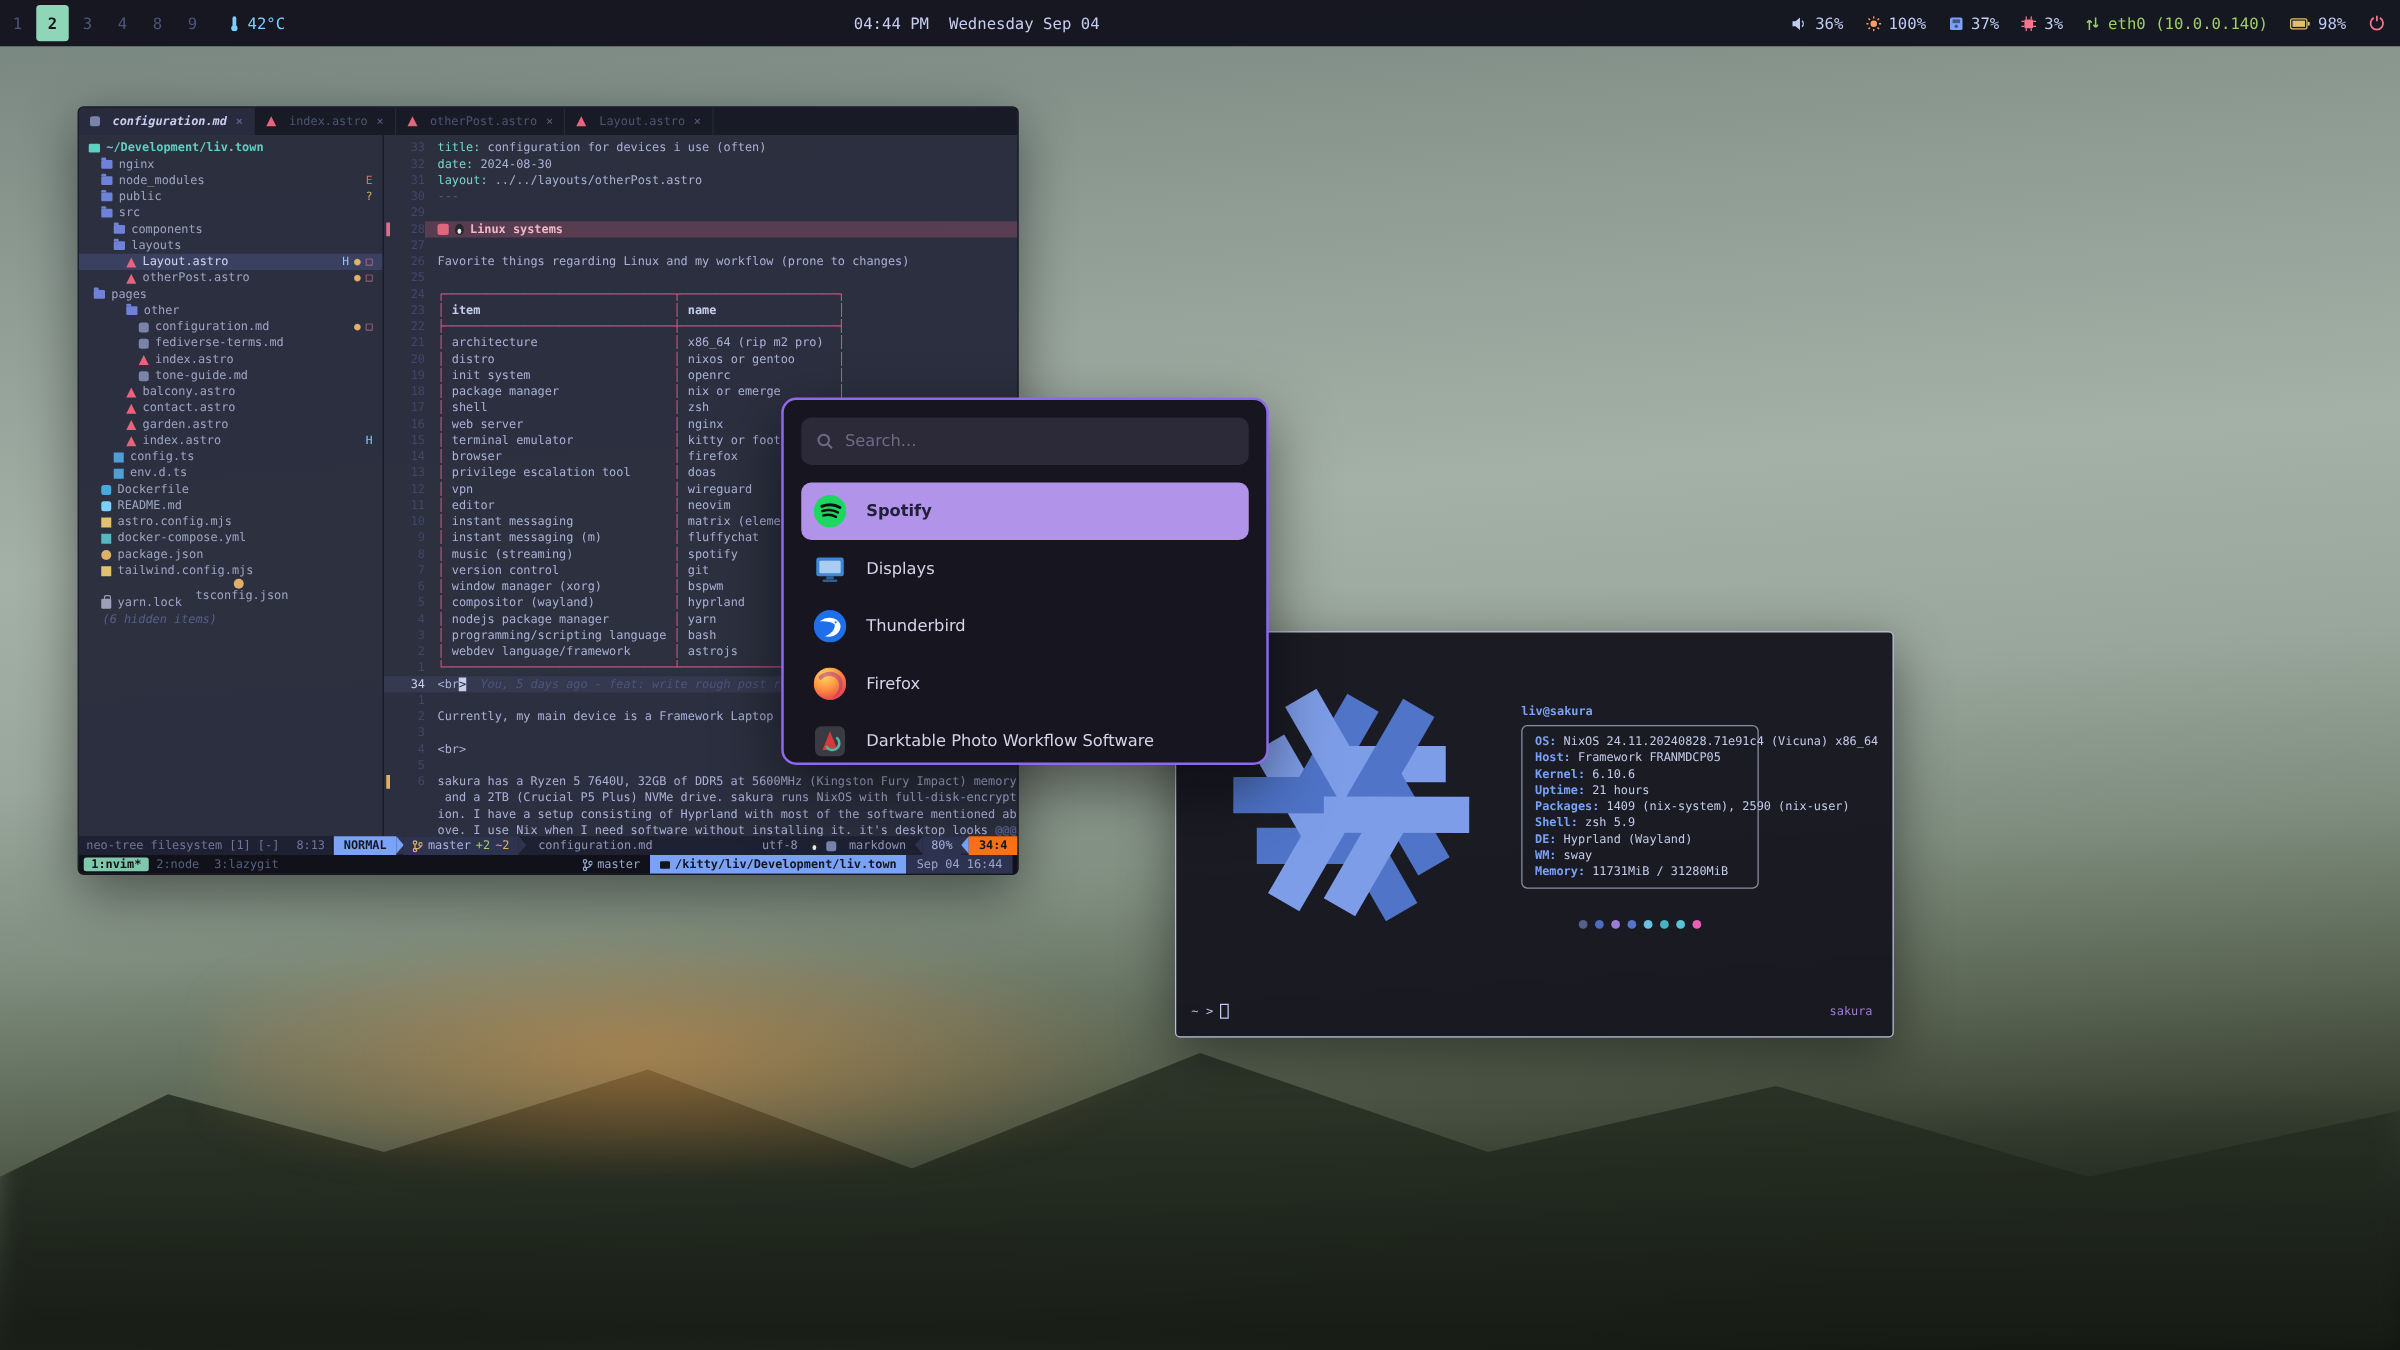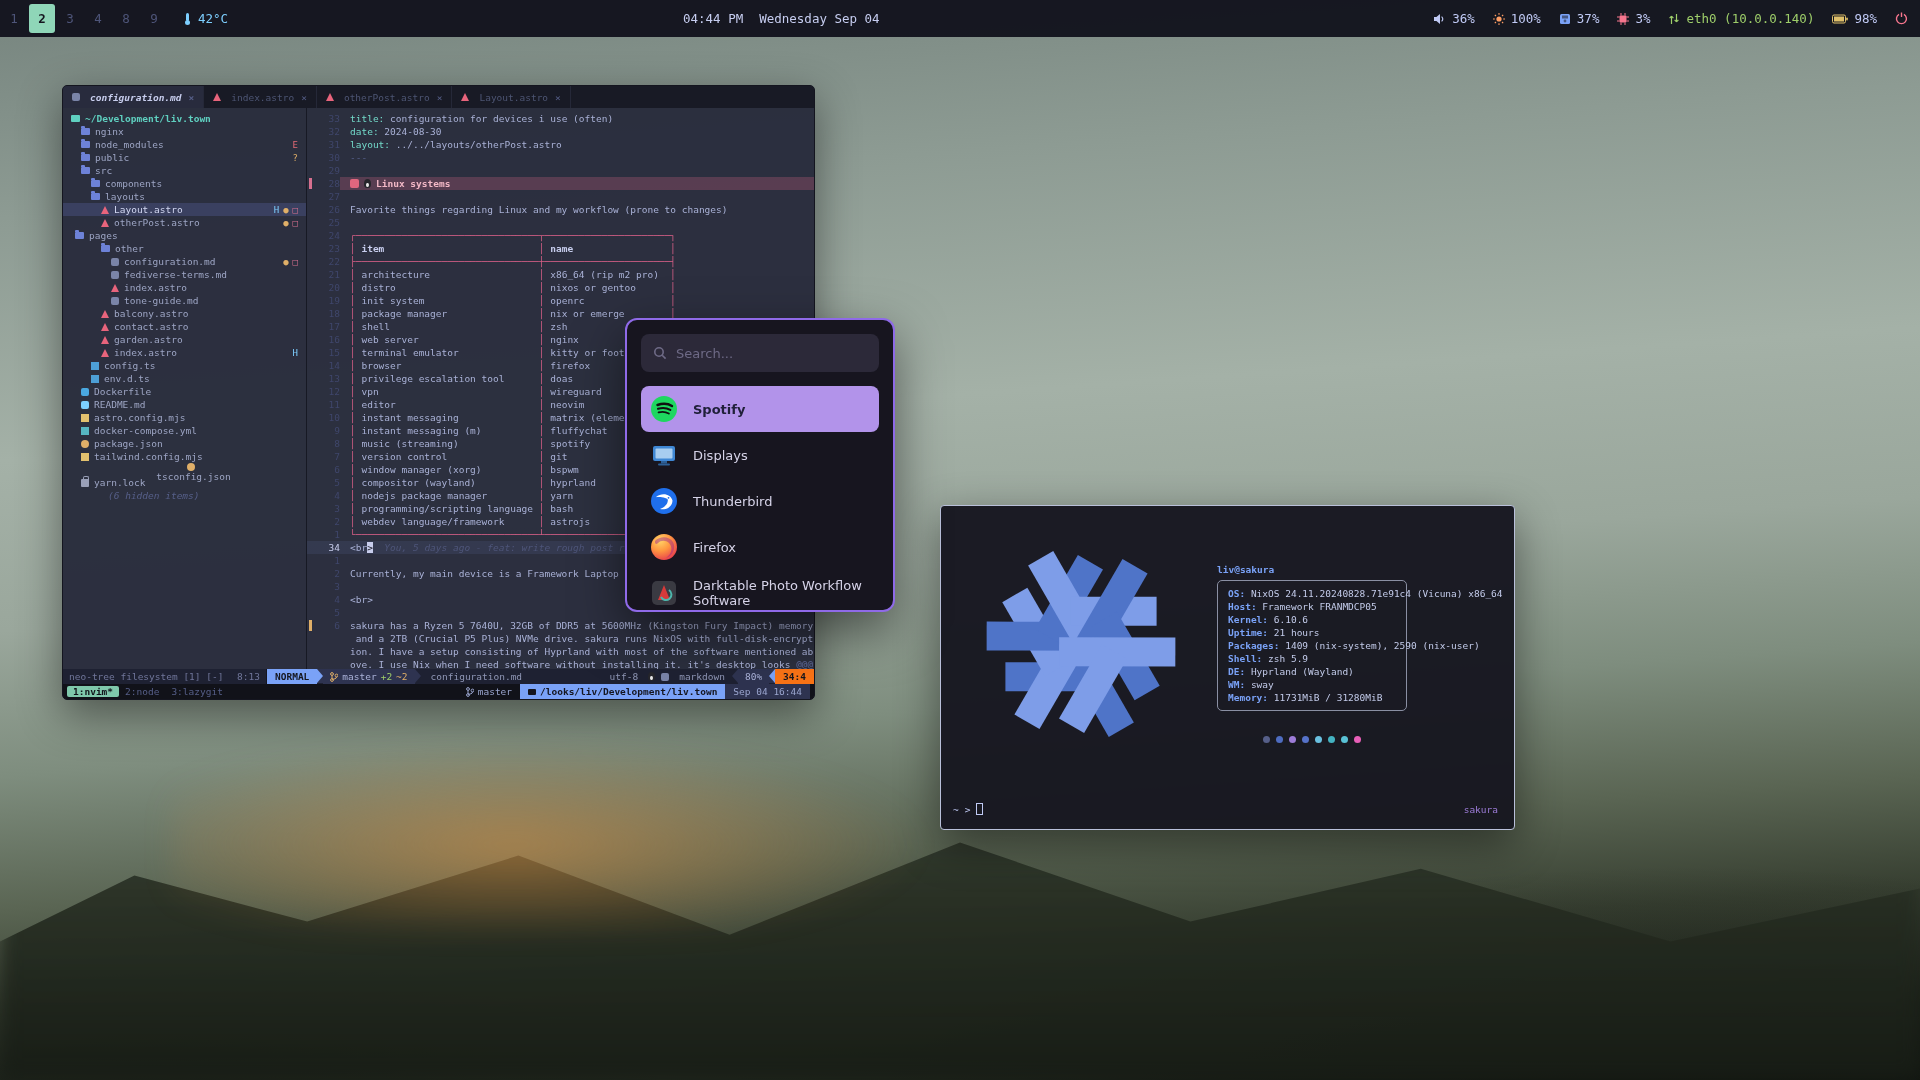--- a/index.html
+++ b/index.html
@@ -117,21 +117,21 @@
   .twin{padding:0 6px;display:flex;align-items:center}
   .twin.active{background:#7fc8ab;color:#111219;border-radius:2px;font-weight:bold}
   .tmux-right{margin-left:auto;display:flex;align-items:center;gap:0;height:100%}
   .tseg{display:flex;align-items:center;gap:4px;padding:0 8px;height:100%}
   .tseg-branch{color:#9aa5ce}
   .tseg-path{background:#7aa2f7;color:#14151f;font-weight:bold}
   .tseg-date{background:#2e3350;color:#9aa5ce}
   .mini-folder{display:inline-block;width:8px;height:6px;background:#14151f;border-radius:1px}
 
   
-  .launcher{position:absolute;left:625px;top:318px;width:270px;height:294px;z-index:30;
+  .launcher{position:absolute;left:625px;top:318px;width:390px;height:294px;z-index:30;
     background:#17151f;border:2px solid #8f6ae8;border-radius:12px;padding:14px;overflow:hidden;
     font-family:"DejaVu Sans",sans-serif;box-shadow:0 18px 50px rgba(0,0,0,.5)}
   .search{height:38px;background:#2c2939;border-radius:8px;display:flex;align-items:center;
     padding:0 12px;gap:9px;color:#6e6a86;font-size:13px}
   .llist{margin-top:14px}
   .litem{height:46px;display:flex;align-items:center;gap:16px;padding:0 10px;color:#d6d3e8;font-size:13px}
   .litem.selected{background:#b293ea;border-radius:8px;color:#20203a;font-weight:bold}
   .appicon{width:26px;height:26px;flex:none}
 
   
@@ -304,21 +304,21 @@
           <div class="trow" style="padding-left: 28px;"><span class="fi fi-ts"></span><span class="tlabel">config.ts</span></div>
           <div class="trow" style="padding-left: 28px;"><span class="fi fi-ts"></span><span class="tlabel">env.d.ts</span></div>
           <div class="trow" style="padding-left: 18px;"><span class="fi fi-docker"></span><span class="tlabel">Dockerfile</span></div>
           <div class="trow" style="padding-left: 18px;"><span class="fi fi-readme"></span><span class="tlabel">README.md</span></div>
           <div class="trow" style="padding-left: 18px;"><span class="fi fi-js"></span><span class="tlabel">astro.config.mjs</span></div>
           <div class="trow" style="padding-left: 18px;"><span class="fi fi-yml"></span><span class="tlabel">docker-compose.yml</span></div>
           <div class="trow" style="padding-left: 18px;"><span class="fi fi-json"></span><span class="tlabel">package.json</span></div>
           <div class="trow" style="padding-left: 18px;"><span class="fi fi-js"></span><span class="tlabel">tailwind.config.mjs</span></div>
           <div class="trow" style="padding-left: 18px; flex-direction: column;"><span class="fi fi-json"></span><span class="tlabel">tsconfig.json</span></div>
           <div class="trow" style="padding-left: 18px;"><span class="fi fi-lock"></span><span class="tlabel">yarn.lock</span></div>
-          <div class="trow" style="padding-left: 32px;"><span class="fi fi-hidden"></span><span class="tlabel dim-italic">(6 hidden items)</span></div>
+          <div class="trow" style="padding-left: 6px;"><span class="fi fi-hidden"></span><span class="tlabel dim-italic">(6 hidden items)</span></div>
         </div>
     </div>
 
     <div class="buffer">
       <div>
           <div class="bline"><span class="sign"></span><span class="lnum">33</span><span class="ltext"><span class="k">title:</span><span class="v"> configuration for devices i use (often)</span></span></div>
           <div class="bline"><span class="sign"></span><span class="lnum">32</span><span class="ltext"><span class="k">date:</span><span class="v"> 2024-08-30</span></span></div>
           <div class="bline"><span class="sign"></span><span class="lnum">31</span><span class="ltext"><span class="k">layout:</span><span class="v"> ../../layouts/otherPost.astro</span></span></div>
           <div class="bline"><span class="sign"></span><span class="lnum">30</span><span class="ltext"><span class="dim">---</span></span></div>
           <div class="bline"><span class="sign"></span><span class="lnum">29</span><span class="ltext"></span></div>
@@ -417,21 +417,21 @@
         <svg width="8" height="10" viewBox="0 0 8 10">
           <circle cx="2" cy="2" r="1.4" fill="none" stroke="#9aa5ce"></circle>
             <circle cx="2" cy="8" r="1.4" fill="none" stroke="#9aa5ce"></circle>
           <circle cx="6.5" cy="3.5" r="1.4" fill="none" stroke="#9aa5ce"></circle>
           <path d="M2 3.4v3.2M6.5 5c0 2-3 2-4.5 2.4" stroke="#9aa5ce" fill="none"></path>
         </svg>
         <span>master</span>
       </div>
       <div class="tseg tseg-path">
         <span class="mini-folder"></span>
-        <span>/looks/liv/Development/liv.town</span>
+        <span>/kitty/liv/Development/liv.town</span>
       </div>
       <div class="tseg tseg-date">
         <span>Sep 04 16:44</span>
       </div>
     </div>
   </div>
 </div>
 
 <div class="launcher">
   <div class="search">

